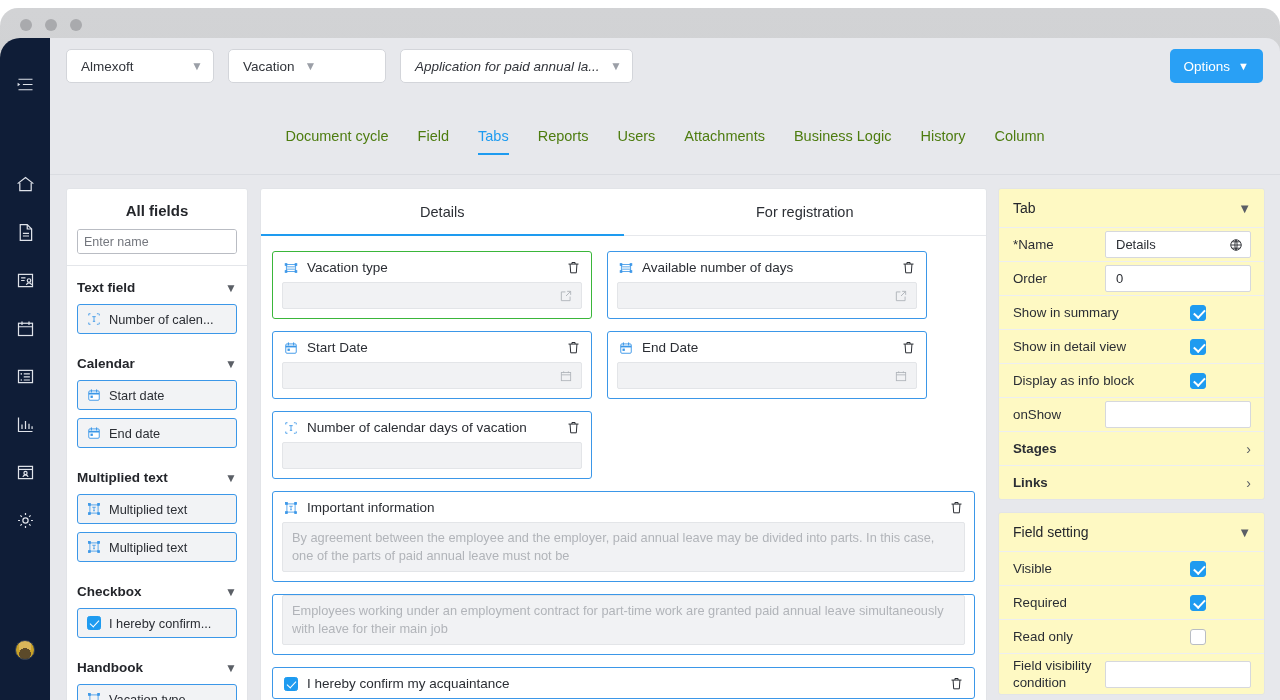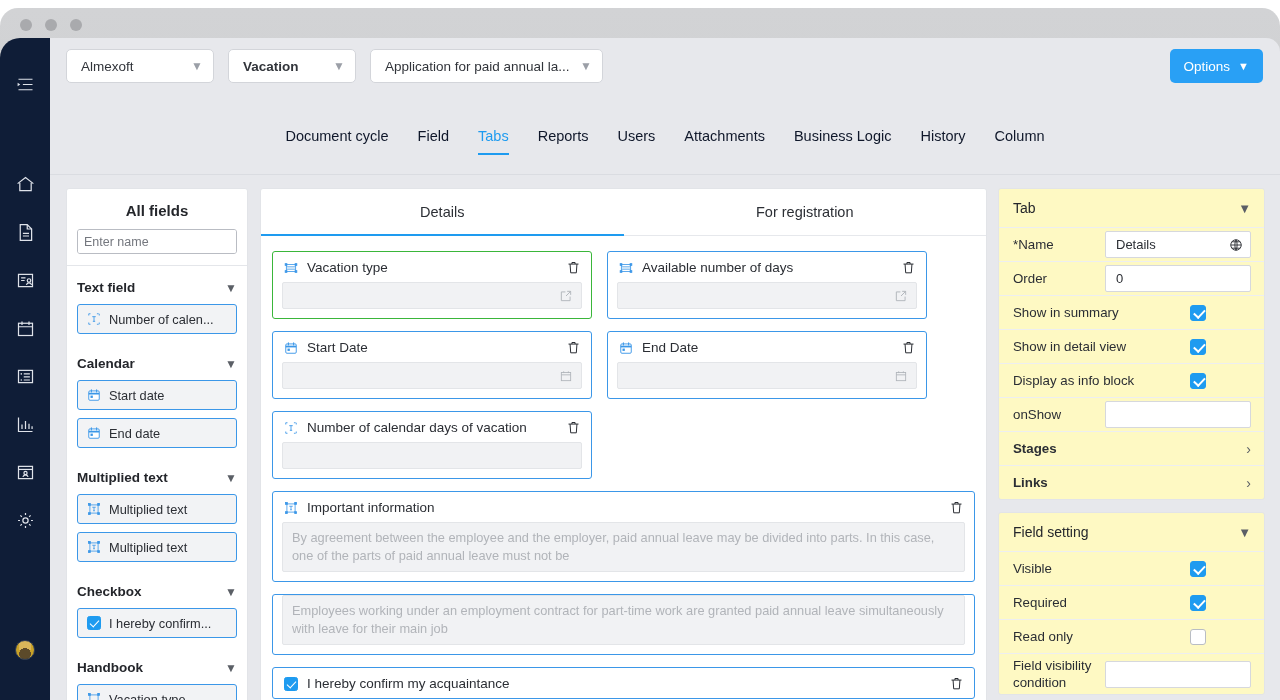--- a/index.html
+++ b/index.html
@@ -50,38 +50,38 @@
   
   #breadcrumb { position:absolute; left:16px; top:11px; display:flex; gap:14px; }
   .crumb {
     height:34px; background:#fff; border:1px solid #d3d5da; border-radius:5px;
     display:flex; align-items:center; padding:0 10px 0 14px; gap:10px;
     font-size:13.5px; color:#31343a; cursor:pointer;
   }
   .crumb .label { white-space:nowrap; }
   .crumb .chev { color:#9b9fa7; font-size:12px; line-height:1; }
   .crumb.c1 { width:148px; justify-content:space-between; }
-  .crumb.c2 { width:128px; justify-content:space-between;font-weight:bold; }
-  .crumb.c3 { width:233px; justify-content:space-between; }
+  .crumb.c2 { width:158px; justify-content:flex-start; }
+  .crumb.c3 { width:233px; justify-content:space-between;font-style:italic; }
 
   #options-button {
     position:absolute; right:17px; top:11px; height:34px; padding:12px 14px;
     background:#29a0f5; border-radius:5px; color:#fff; font-size:13.5px;
     display:flex; align-items:center; gap:8px; cursor:pointer;
   }
   #options-button .chev { font-size:11px; }
 
   
   #mainnav {
     position:absolute; left:0; top:90px; width:1230px; height:47px;
     display:flex; justify-content:center; align-items:flex-start; gap:29px;
     border-bottom:1px solid #dadce1;
   }
   .navitem {
-    font-size:14.5px; color:#0f172a; cursor:pointer; padding-bottom:11px;
+    font-size:14.5px; color:#4d7c0f; cursor:pointer; padding-bottom:11px;
     position:relative; white-space:nowrap;
   }
   .navitem.active { color:#1e9bf0; }
   .navitem.active::after {
     content:""; position:absolute; left:0; right:0; bottom:0; height:2.5px; background:#1e9bf0;
   }
 
   
   #fields-panel {
     position:absolute; left:16px; top:150px; width:182px; height:550px;

